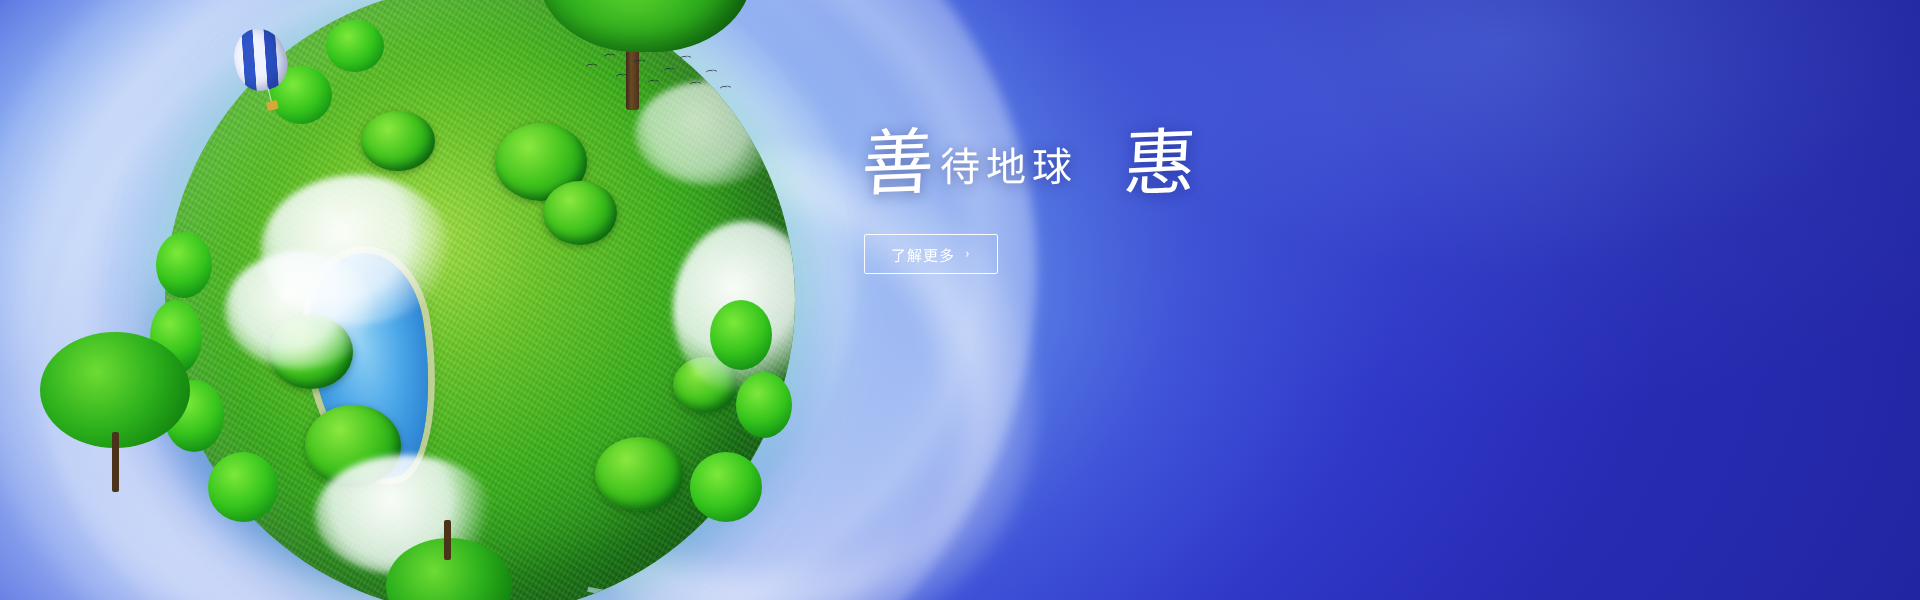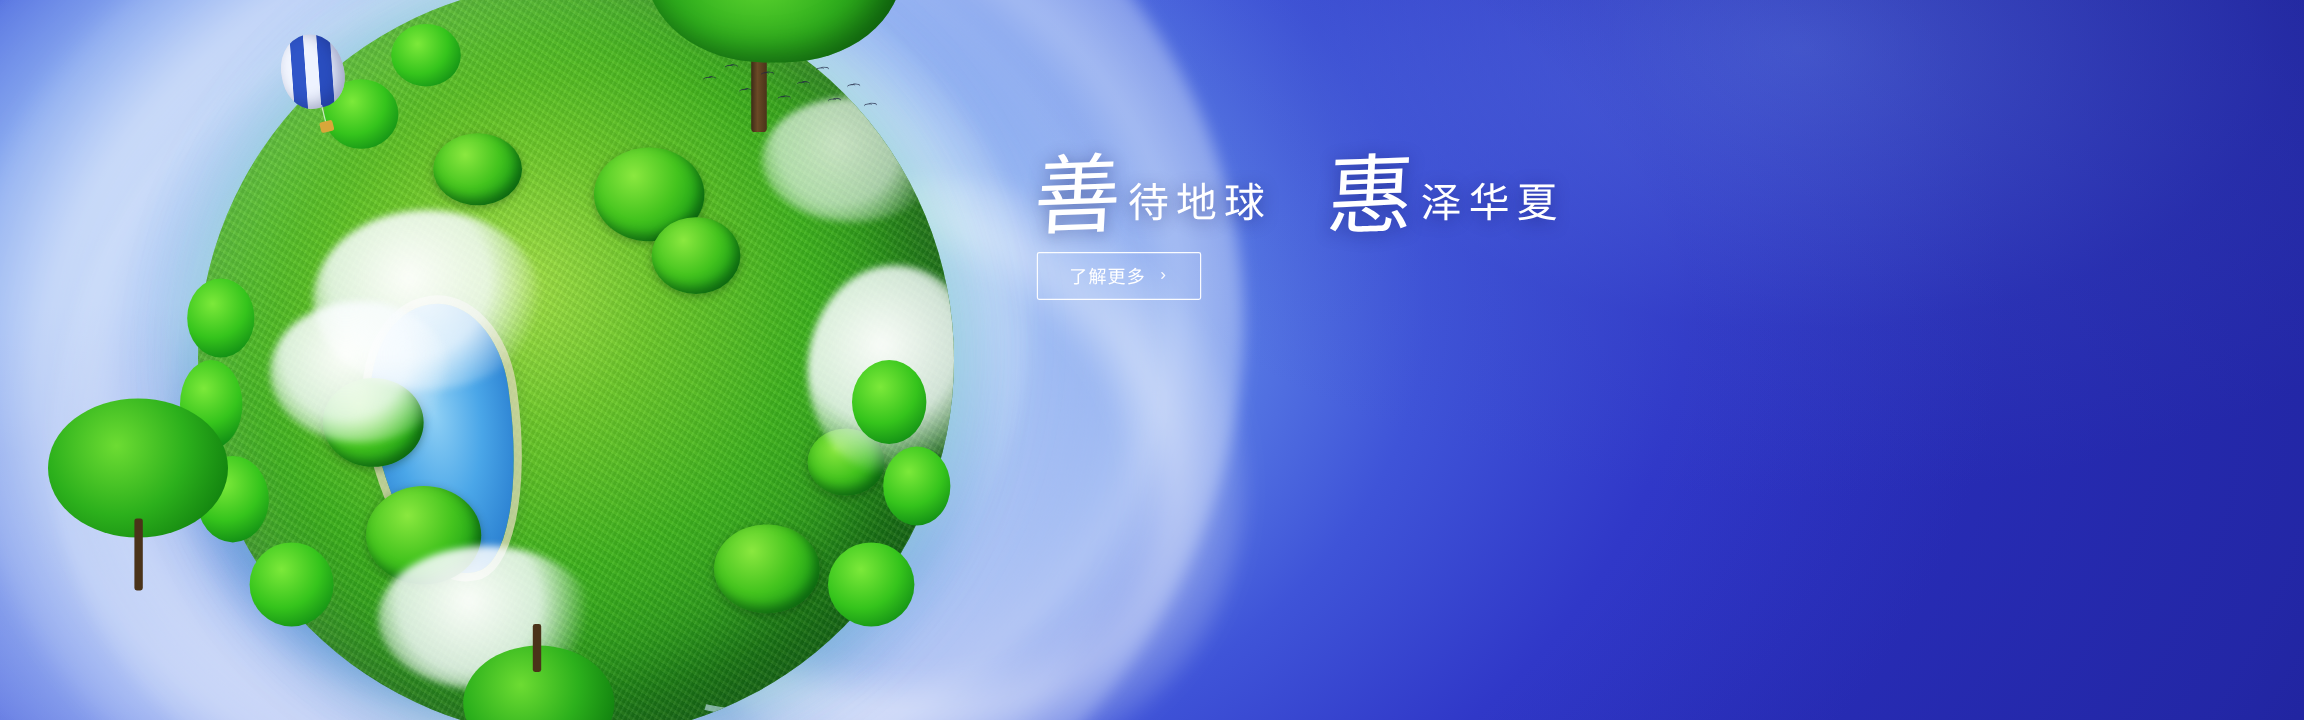--- a/index.html
+++ b/index.html
@@ -323,21 +323,21 @@
     font-size: 72px;
     line-height: 0.92;
     font-weight: 400;
     letter-spacing: 0;
     transform: skewX(-5deg) rotate(-2deg);
     display: inline-block;
     padding-right: 6px;
   }
   .hl-small {
     font-family: "DejaVu Serif", "Liberation Serif", serif;
-    font-size: 34px;
+    font-size: 40px;
     line-height: 1;
     font-weight: 400;
     letter-spacing: 6px;
     padding-bottom: 9px;
   }
   .hl-gap { width: 46px; }
 
   .subtitle {
     color: #ffffff;
     font-size: 25px;
@@ -357,32 +357,33 @@
     margin: 20px 0 0 2px;
     text-shadow: 0 1px 7px rgba(15,20,90,0.45);
     white-space: nowrap;
   }
 
   .cta {
     display: inline-flex;
     align-items: center;
     justify-content: center;
     gap: 10px;
+    margin-top: 24px;
     margin-left: 2px;
     padding: 0 26px;
     height: 40px;
     min-width: 116px;
     border: 1px solid rgba(255,255,255,0.95);
     border-radius: 2px;
     background: transparent;
     color: #ffffff;
     font-size: 15px;
     letter-spacing: 1px;
     cursor: pointer;
-    font-family: Liberation Mono, monospace;
+    font-family: Liberation Serif, serif;
   }
   .cta .chev {
     font-size: 14px;
     line-height: 1;
     opacity: 0.95;
   }
 </style>
 </head>
 <body>
 
@@ -468,21 +469,20 @@
   <div class="content">
 
     <div class="headline">
       <span class="hl-group">
         <span class="hl-big">善</span>
         <span class="hl-small">待地球</span>
       </span>
       <span class="hl-gap"></span>
       <span class="hl-group">
         <span class="hl-big">惠</span>
-        <span class="hl-small">泽华夏</span>
       </span>
     </div>
 
 
 
     <button class="cta" type="button">
       <span>了解更多</span>
       <span class="chev">›</span>
     </button>
 

